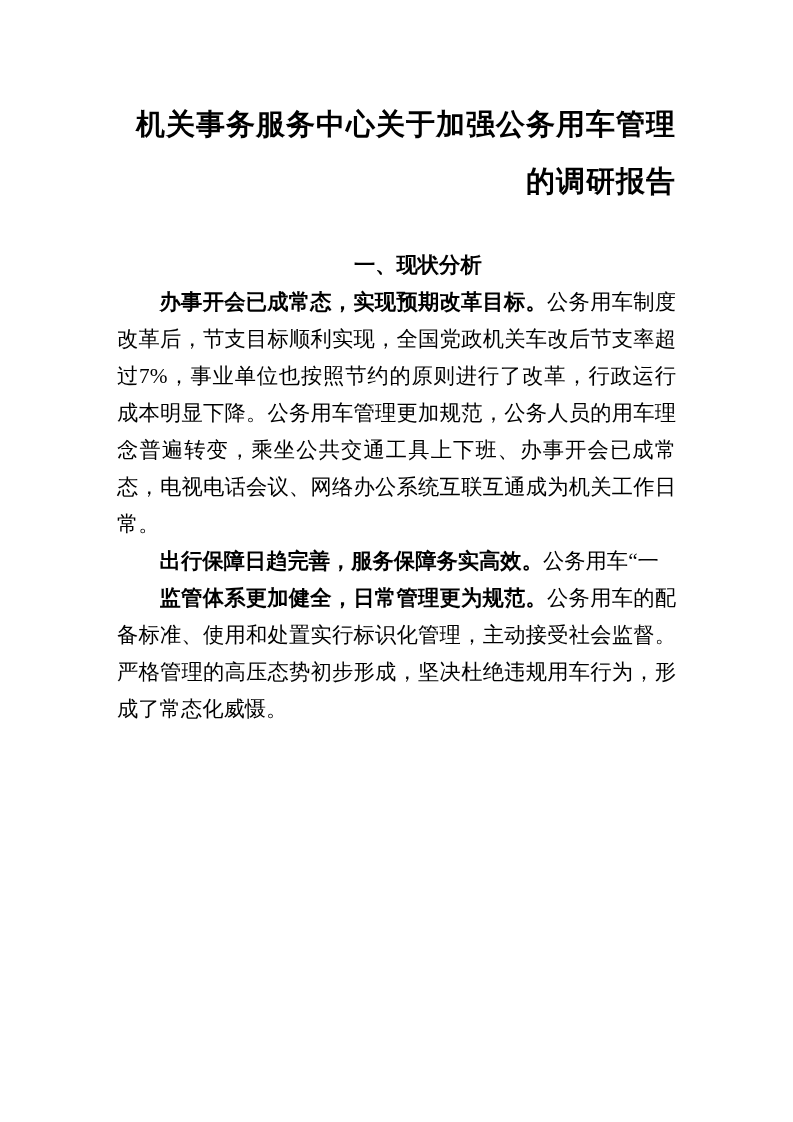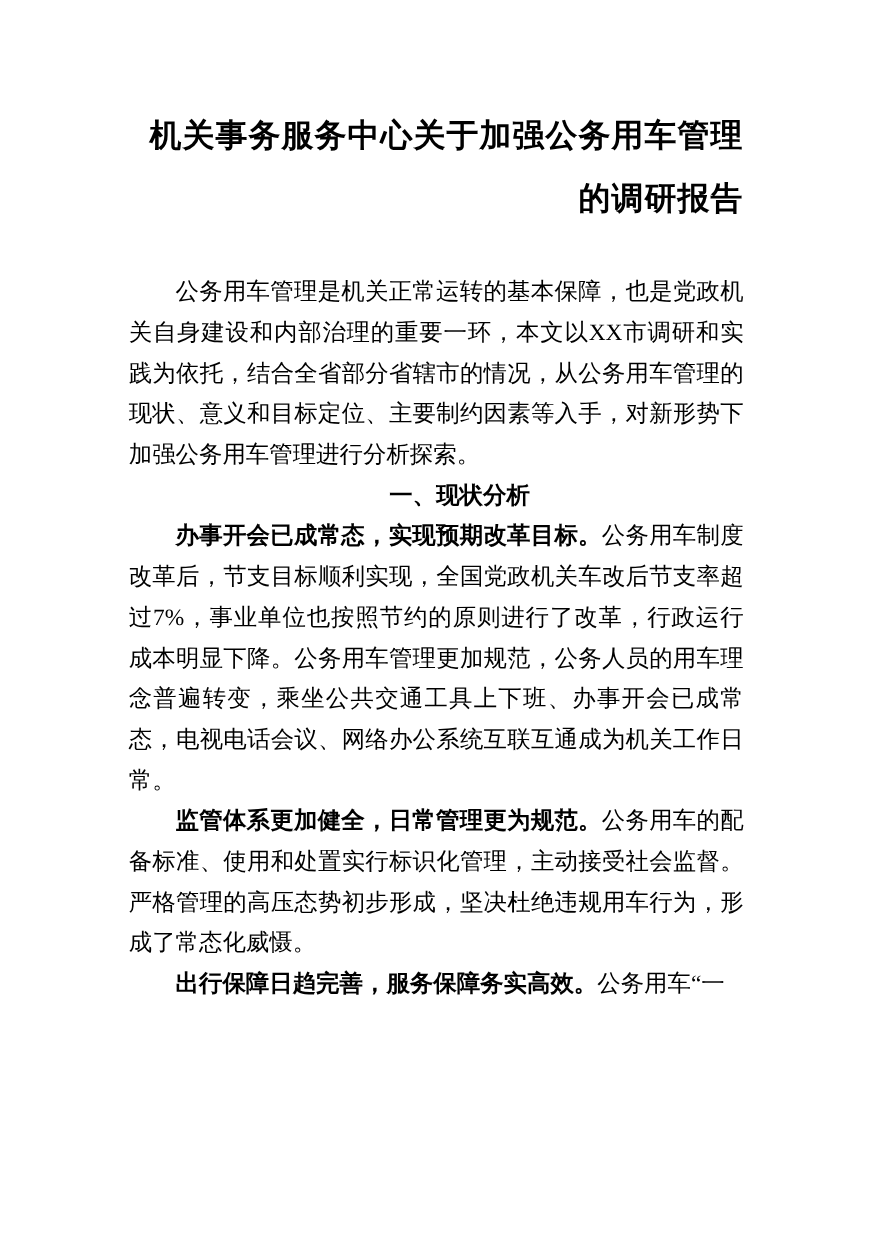--- a/index.html
+++ b/index.html
@@ -57,24 +57,23 @@
 </head>
 <body>
 
 <div class="page">
 
   <h1 class="doc-title">
     <span class="title-line">机关事务服务中心关于加强公务用车管理</span>
     <span class="title-line">的调研报告</span>
   </h1>
 
-  <p class="para"><span>公务用车管理是机关正常运转的基本保障，也是党政机关自身建设和内部治理的重要一环，本文以XX市调研和实践为依托，结合全省部分省辖市的情况，从公务用车管理的现状、意义和目标定位、主要制约因素等入手，对新形势下加强公务用车管理进行分析探索。</span></p>
 
   <h2 class="section-heading">一、现状分析</h2>
 
 
   <p class="para"><strong class="para-lead">办事开会已成常态，实现预期改革目标。</strong><span>公务用车制度改革后，节支目标顺利实现，全国党政机关车改后节支率超过7%，事业单位也按照节约的原则进行了改革，行政运行成本明显下降。公务用车管理更加规范，公务人员的用车理念普遍转变，乘坐公共交通工具上下班、办事开会已成常态，电视电话会议、网络办公系统互联互通成为机关工作日常。</span></p>
 
+  <p class="para"><strong class="para-lead">出行保障日趋完善，服务保障务实高效。</strong><span>公务用车“一</span></p>
+
   <p class="para"><strong class="para-lead">监管体系更加健全，日常管理更为规范。</strong><span>公务用车的配备标准、使用和处置实行标识化管理，主动接受社会监督。严格管理的高压态势初步形成，坚决杜绝违规用车行为，形成了常态化威慑。</span></p>
-
-  <p class="para"><strong class="para-lead">出行保障日趋完善，服务保障务实高效。</strong><span>公务用车“一</span></p>
 
 </div>
 
 </body></html>

